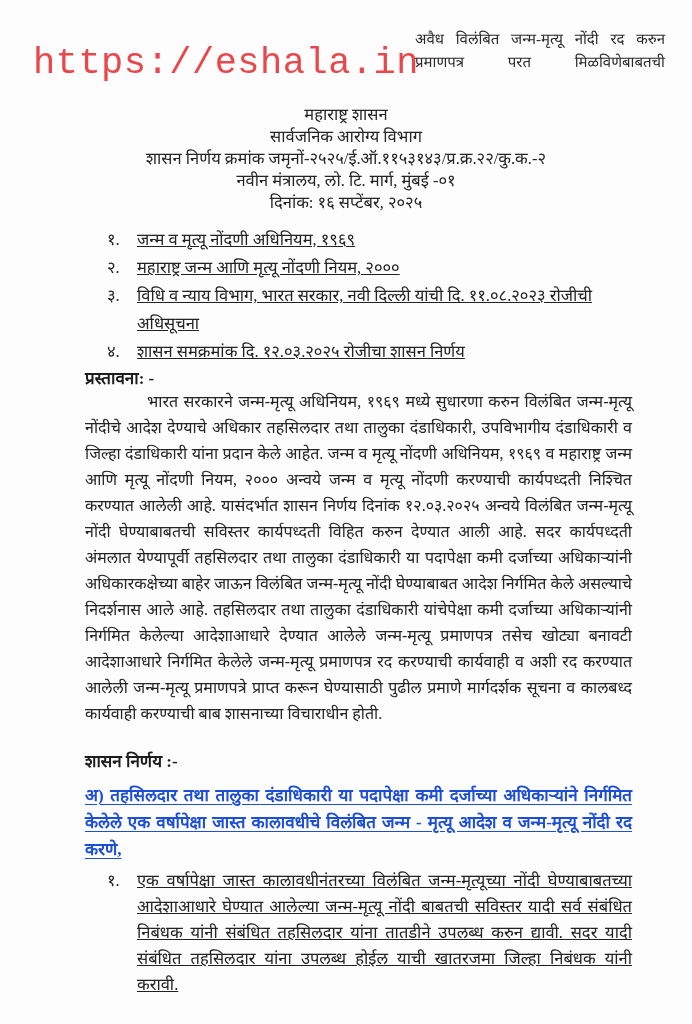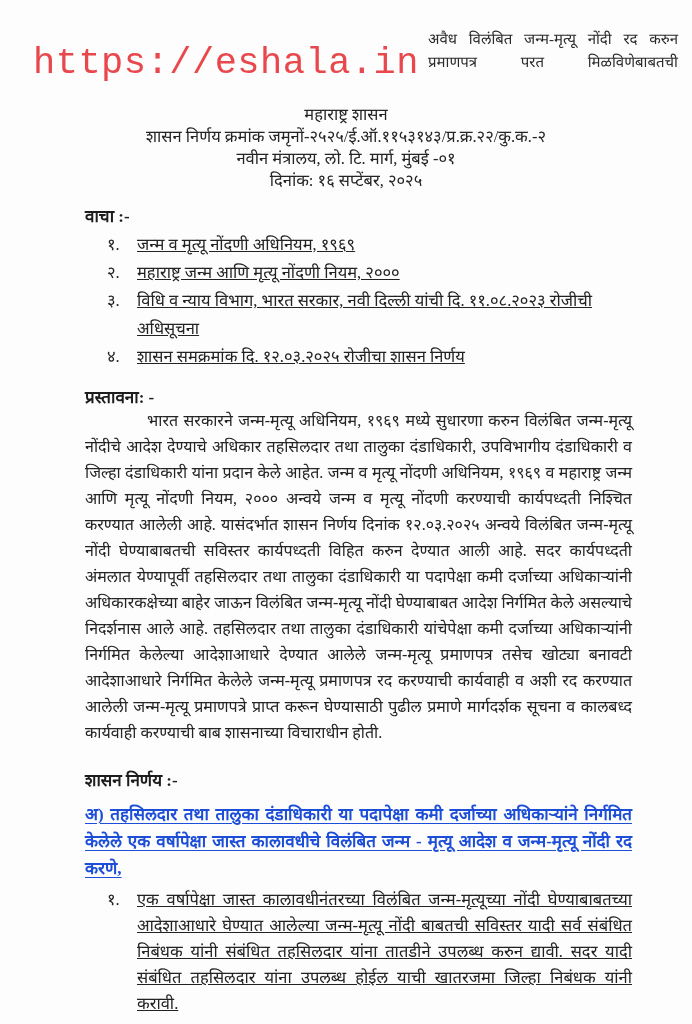--- a/index.html
+++ b/index.html
@@ -25,21 +25,21 @@
     left: 33px;
     top: 42px;
     font-family: Liberation Mono, monospace;
     font-size: 37px;
     font-weight: 400;
     letter-spacing: 0.5px;
     white-space: nowrap;
   }
   .subject-note {
     position: absolute;
-    right: 14px;
+    right: 27px;
     top: 28px;
     width: 250px;
     font-size: 15px;
     line-height: 23px;
     color: #2a2a2a;
   }
   .subject-note .line { display: block; }
   .subject-note .line.just { text-align: justify; text-align-last: justify; }
 
   
@@ -72,21 +72,21 @@
     font-size: 16.5px;
   }
   .num-row .num {
     flex: 0 0 30px;
     margin-left: 22px;
     text-align: left;
   }
   .num-row .num-text { flex: 1 1 auto; text-decoration: underline; }
 
   
-  .prastavana { margin-top: 14px; }
+  .prastavana { }
   .para {
     font-size: 16px;
     line-height: 26px;
     text-align: justify;
     color: #242424;
   }
   .para.indent { text-indent: 62px; }
 
   
   .nirnay { margin-top: 22px; }
@@ -114,29 +114,29 @@
   <div class="top-zone">
     <div class="watermark" style="color: rgb(232, 72, 76);">https://eshala.in</div>
     <div class="subject-note">
       <span class="line just">अवैध विलंबित जन्म-मृत्यू नोंदी रद करुन</span>
       <span class="line just">प्रमाणपत्र परत मिळविणेबाबतची</span>
     </div>
   </div>
 
   <div class="letterhead">
     <span class="lh-line">महाराष्ट्र शासन</span>
+    <span class="lh-line">सार्वजनिक आरोग्य विभाग</span>
     <span class="lh-line">शासन निर्णय क्रमांक जमृनों-२५२५/ई.ऑ.११५३१४३/प्र.क्र.२२/कु.क.-२</span>
     <span class="lh-line">नवीन मंत्रालय, लो. टि. मार्ग, मुंबई -०१</span>
     <span class="lh-line">दिनांक: १६ सप्टेंबर, २०२५</span>
   </div>
 
   <div class="content">
 
     <div class="vacha">
-      <div class="bold-heading">वाचा :-</div>
       <div class="num-list">
         <div class="num-row">
           <span class="num">१.</span>
           <span class="num-text">जन्म व मृत्यू नोंदणी अधिनियम, १९६९</span>
         </div>
         <div class="num-row">
           <span class="num">२.</span>
           <span class="num-text">महाराष्ट्र जन्म आणि मृत्यू नोंदणी नियम, २०००</span>
         </div>
         <div class="num-row">

